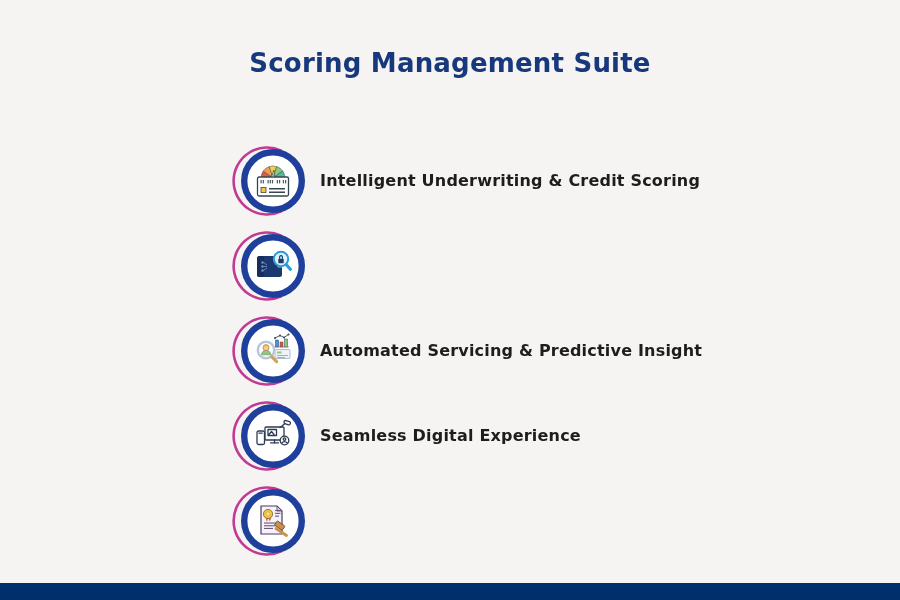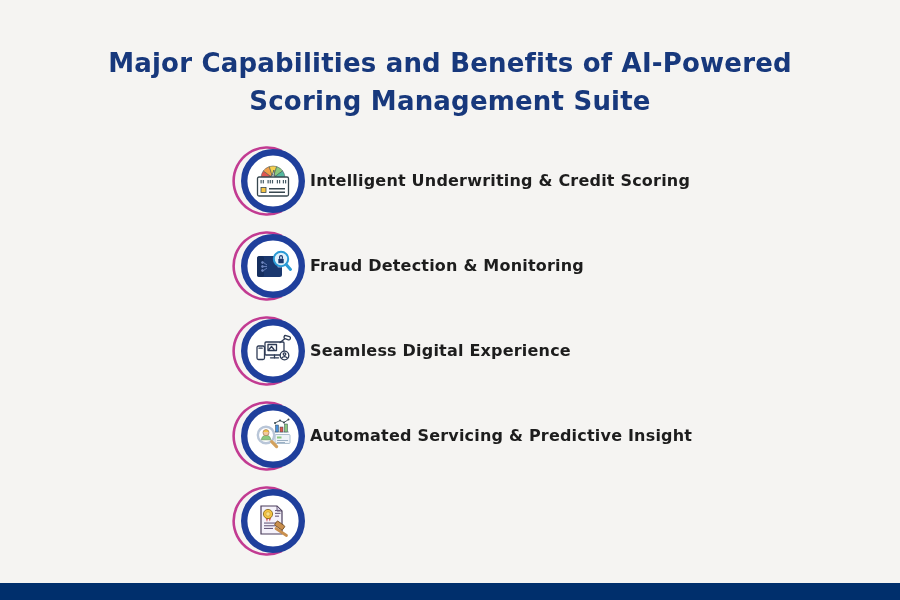--- a/index.html
+++ b/index.html
@@ -7,38 +7,37 @@
     width:900px;height:600px;position:relative;overflow:hidden;
     background:#f5f4f2;
     font-family:"DejaVu Sans","Liberation Sans",sans-serif;
   }
   .title{
     position:absolute;top:44px;left:0;width:900px;
     text-align:center;font-weight:700;font-size:26px;line-height:38px;
     color:#17387c;letter-spacing:.2px;
   }
   .items{position:absolute;top:138px;left:230px;}
-  .item{height:85px;display:flex;align-items:center;}
+  .item{height:85px;display:flex;align-items:center;gap:10px;}
   .badge{width:80px;height:80px;flex:0 0 80px;}
   .badge svg{display:block;overflow:visible;}
   .label{
     font-size:16px;font-weight:600;color:#1d1d1d;letter-spacing:.2px;
     white-space:nowrap;
   }
   .bottom-bar{
     position:absolute;left:0;bottom:0;width:900px;height:17px;
     background:#002f6c;
   }
   .icon-stroke{stroke:#2e3b55;stroke-width:1.3;fill:none;stroke-linecap:round;stroke-linejoin:round;}
 </style>
 </head>
 <body>
 
 <div class="title">
-  <div>Major Capabilities and Benefits of AI-Powered</div>
   <div>Scoring Management Suite</div>
 </div>
 
 <div class="items">
 
   <div class="item">
     <div class="badge">
       <svg width="80" height="80" viewBox="0 0 80 80">
         <path d="M 51.2 9.6 A 33.5 33.5 0 1 0 51.2 70.4" fill="none" stroke="#c23b92" stroke-width="2.6" stroke-linecap="round"></path>
         <circle cx="43" cy="40" r="28.8" fill="#ffffff" stroke="#1f3f9c" stroke-width="6.4"></circle>
@@ -88,45 +87,20 @@
             <line x1="-9.5" y1="4.5" x2="-6" y2="2"></line>
           </g>
           <rect x="4.5" y="-2.5" width="4.5" height="4" rx="0.8" fill="#9db3dd"></rect>
           <circle cx="8" cy="-7" r="7.2" fill="#dff1fb" stroke="#2a9bd6" stroke-width="2"></circle>
           <rect x="5.3" y="-7.3" width="5.4" height="4.6" rx="0.9" fill="#1b386f"></rect>
           <path d="M6.6,-7.3 v-1.6 a1.4,1.4 0 0 1 2.8,0 v1.6" fill="none" stroke="#1b386f" stroke-width="1.2"></path>
           <line x1="13.2" y1="-1.6" x2="17.5" y2="3.4" stroke="#2a9bd6" stroke-width="3" stroke-linecap="round"></line>
         </g>
       </svg>
     </div>
-    <div class="label">Fraud Detection &amp; Monitoring</div>
-  </div>
-
-  <div class="item">
-    <div class="badge">
-      <svg width="80" height="80" viewBox="0 0 80 80">
-        <path d="M 51.2 9.6 A 33.5 33.5 0 1 0 51.2 70.4" fill="none" stroke="#c23b92" stroke-width="2.6" stroke-linecap="round"></path>
-        <circle cx="43" cy="40" r="28.8" fill="#ffffff" stroke="#1f3f9c" stroke-width="6.4"></circle>
-        <g transform="translate(43,40)" class="icon-stroke">
-          <rect x="-8" y="-9" width="19" height="13" rx="1" fill="#ffffff"></rect>
-          <rect x="-5" y="-6.5" width="8.5" height="6"></rect>
-          <path d="M-4.5,-1 l3,-3.5 l2.5,3"></path>
-          <line x1="1.5" y1="4" x2="1.5" y2="6.8"></line>
-          <line x1="-2.5" y1="6.8" x2="5.5" y2="6.8"></line>
-          <rect x="-16" y="-5" width="7.5" height="13.5" rx="1.5" fill="#ffffff"></rect>
-          <line x1="-14" y1="-2.8" x2="-10.8" y2="-2.8"></line>
-          <rect x="11" y="-15" width="6.5" height="3.2" rx="1.4" transform="rotate(18 14 -13.5)" fill="#ffffff"></rect>
-          <line x1="11.5" y1="-12" x2="7" y2="-8.5"></line>
-          <circle cx="11.5" cy="4.5" r="4.3" fill="#ffffff"></circle>
-          <circle cx="11.5" cy="3.1" r="1.3"></circle>
-          <path d="M8.8,7 a3.4,3.4 0 0 1 5.4,0"></path>
-        </g>
-      </svg>
-    </div>
-    <div class="label">Seamless Digital Experience</div>
   </div>
 
   <div class="item">
     <div class="badge">
       <svg width="80" height="80" viewBox="0 0 80 80">
         <path d="M 51.2 9.6 A 33.5 33.5 0 1 0 51.2 70.4" fill="none" stroke="#c23b92" stroke-width="2.6" stroke-linecap="round"></path>
         <circle cx="43" cy="40" r="28.8" fill="#ffffff" stroke="#1f3f9c" stroke-width="6.4"></circle>
         <g transform="translate(43,40)">
           <line x1="1.5" y1="-4" x2="16" y2="-4" stroke="#8fa3b8" stroke-width="0.8"></line>
           <rect x="2.5" y="-11" width="3" height="7" fill="#4a90d9" stroke="#37474f" stroke-width="0.5"></rect>
@@ -150,20 +124,44 @@
       </svg>
     </div>
     <div class="label">Automated Servicing &amp; Predictive Insight</div>
   </div>
 
   <div class="item">
     <div class="badge">
       <svg width="80" height="80" viewBox="0 0 80 80">
         <path d="M 51.2 9.6 A 33.5 33.5 0 1 0 51.2 70.4" fill="none" stroke="#c23b92" stroke-width="2.6" stroke-linecap="round"></path>
         <circle cx="43" cy="40" r="28.8" fill="#ffffff" stroke="#1f3f9c" stroke-width="6.4"></circle>
+        <g transform="translate(43,40)" class="icon-stroke">
+          <rect x="-8" y="-9" width="19" height="13" rx="1" fill="#ffffff"></rect>
+          <rect x="-5" y="-6.5" width="8.5" height="6"></rect>
+          <path d="M-4.5,-1 l3,-3.5 l2.5,3"></path>
+          <line x1="1.5" y1="4" x2="1.5" y2="6.8"></line>
+          <line x1="-2.5" y1="6.8" x2="5.5" y2="6.8"></line>
+          <rect x="-16" y="-5" width="7.5" height="13.5" rx="1.5" fill="#ffffff"></rect>
+          <line x1="-14" y1="-2.8" x2="-10.8" y2="-2.8"></line>
+          <rect x="11" y="-15" width="6.5" height="3.2" rx="1.4" transform="rotate(18 14 -13.5)" fill="#ffffff"></rect>
+          <line x1="11.5" y1="-12" x2="7" y2="-8.5"></line>
+          <circle cx="11.5" cy="4.5" r="4.3" fill="#ffffff"></circle>
+          <circle cx="11.5" cy="3.1" r="1.3"></circle>
+          <path d="M8.8,7 a3.4,3.4 0 0 1 5.4,0"></path>
+        </g>
+      </svg>
+    </div>
+    <div class="label">Seamless Digital Experience</div>
+  </div>
+
+  <div class="item">
+    <div class="badge">
+      <svg width="80" height="80" viewBox="0 0 80 80">
+        <path d="M 51.2 9.6 A 33.5 33.5 0 1 0 51.2 70.4" fill="none" stroke="#c23b92" stroke-width="2.6" stroke-linecap="round"></path>
+        <circle cx="43" cy="40" r="28.8" fill="#ffffff" stroke="#1f3f9c" stroke-width="6.4"></circle>
         <g transform="translate(43,40)">
           <path d="M-12,-15 h16 l5,5 v23 h-21 Z" fill="#f5f2fb" stroke="#4a3d5c" stroke-width="1.2"></path>
           <path d="M4,-15 v5 h5 Z" fill="#d8cfe8" stroke="#4a3d5c" stroke-width="0.8"></path>
           <g fill="#6b5b7d">
             <rect x="2" y="-11" width="5.5" height="1.1"></rect>
             <rect x="2" y="-8.2" width="5.5" height="1.1"></rect>
             <rect x="2" y="-5.4" width="4" height="1.1"></rect>
             <rect x="-9" y="1.5" width="16" height="1.1"></rect>
             <rect x="-9" y="4.2" width="16" height="1.1"></rect>
             <rect x="-9" y="6.9" width="9" height="1.1"></rect>

